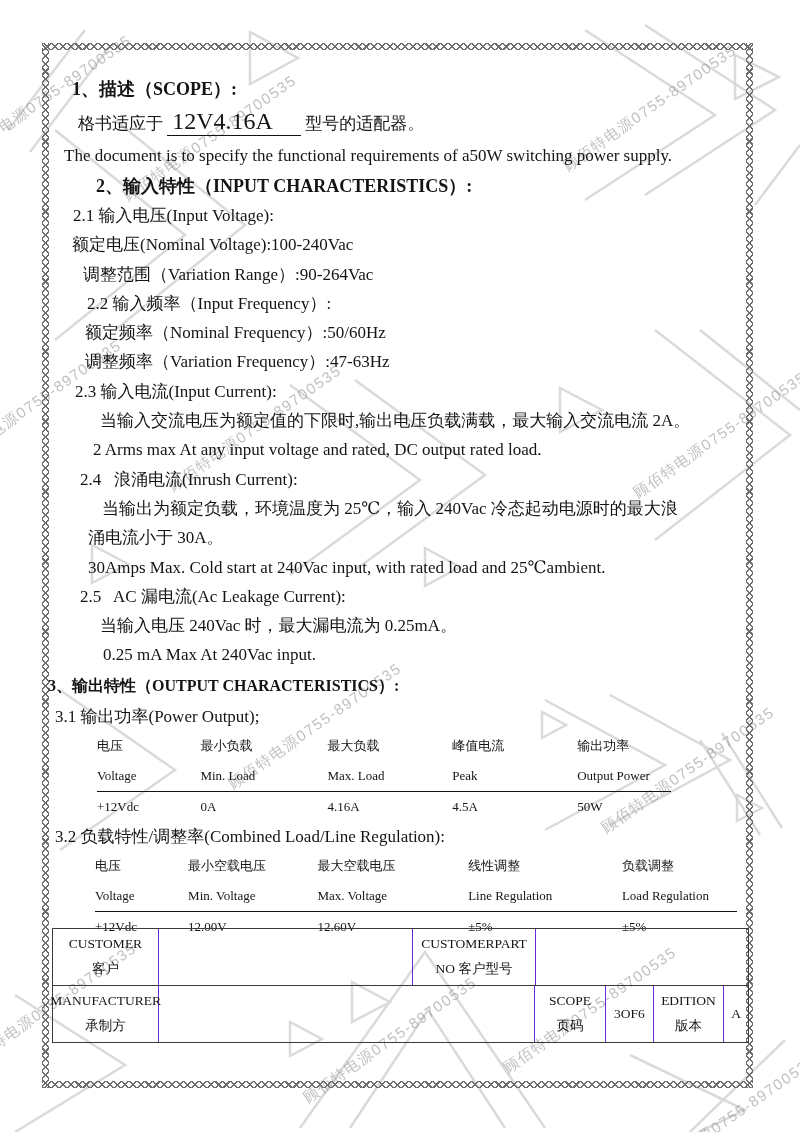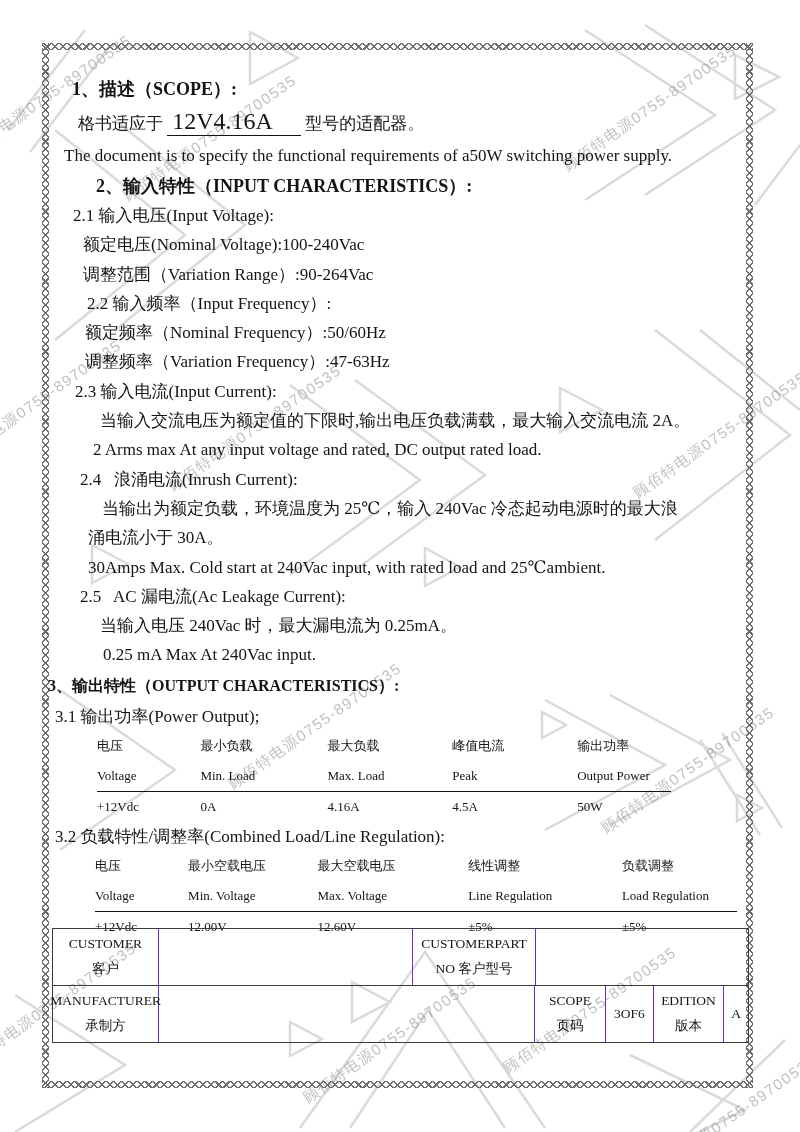--- a/index.html
+++ b/index.html
@@ -114,21 +114,21 @@
 
     <div class="h12">1、描述（SCOPE）:</div>
 
     <div class="model-line"><span>格书适应于 </span><span class="model">12V4.16A</span><span> 型号的适配器。</span></div>
 
     <div class="ln docline">The document is to specify the functional requirements of a50W switching power supply.</div>
 
     <div class="h12 h2i">2、输入特性（INPUT CHARACTERISTICS）:</div>
 
     <div class="ln" style="padding-left:25px">2.1 输入电压(Input Voltage):</div>
-    <div class="ln" style="padding-left:35px">额定电压(Nominal Voltage):100-240Vac</div>
+    <div class="ln" style="padding-left:24px">额定电压(Nominal Voltage):100-240Vac</div>
     <div class="ln" style="padding-left:35px">调整范围（Variation Range）:90-264Vac</div>
     <div class="ln" style="padding-left:39px">2.2 输入频率（Input Frequency）:</div>
     <div class="ln" style="padding-left:37px">额定频率（Nominal Frequency）:50/60Hz</div>
     <div class="ln" style="padding-left:37px">调整频率（Variation Frequency）:47-63Hz</div>
     <div class="ln" style="padding-left:27px">2.3 输入电流(Input Current):</div>
     <div class="ln" style="padding-left:52px">当输入交流电压为额定值的下限时,输出电压负载满载，最大输入交流电流 2A。</div>
     <div class="ln" style="padding-left:45px">2 Arms max At any input voltage and rated, DC output rated load.</div>
     <div class="ln" style="padding-left:32px">2.4   浪涌电流(Inrush Current):</div>
     <div class="ln" style="padding-left:54px">当输出为额定负载，环境温度为 25℃，输入 240Vac 冷态起动电源时的最大浪</div>
     <div class="ln" style="padding-left:40px">涌电流小于 30A。</div>

